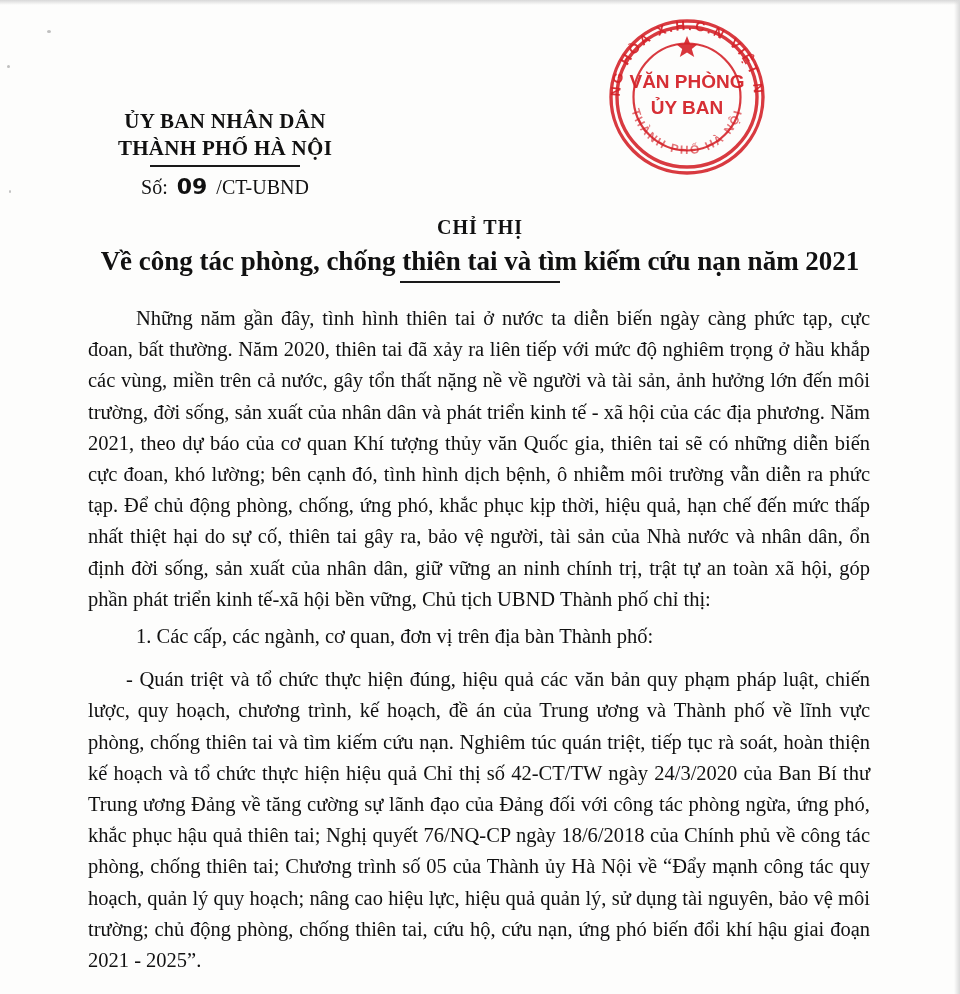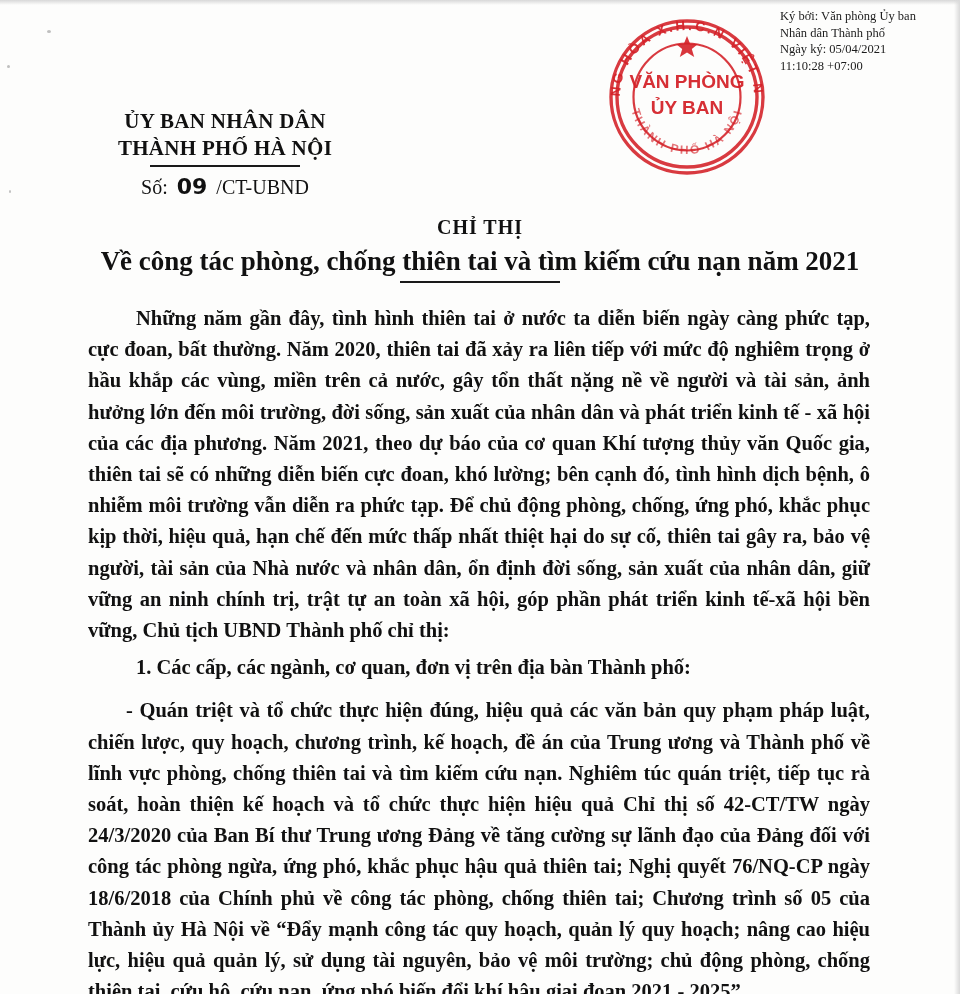--- a/index.html
+++ b/index.html
@@ -171,41 +171,34 @@
     width: 790px;
   }
   .para {
     font-size: 20.5px;
     line-height: 31.2px;
     text-align: justify;
     text-justify: inter-word;
     margin: 0 8px 8px 0;
     text-indent: 48px;
     hyphens: none;
-    font-weight: bold;
   }
   .para.tight { margin-bottom: 6px; }
   .para.sec { text-indent: 48px; margin-bottom: 12px; }
   .para.bullet { text-indent: 38px; }
 </style>
 </head>
 <body>
 
 <div id="page">
 
   <div class="speck" style="left:47px;top:30px;width:4px;height:3px;"></div>
   <div class="speck" style="left:7px;top:65px;width:3px;height:3px;"></div>
   <div class="speck" style="left:9px;top:190px;width:2px;height:3px;"></div>
 
-  <div class="sig-block">
-    <div>Ký bởi: Văn phòng Ủy ban</div>
-    <div>Nhân dân Thành phố</div>
-    <div>Ngày ký: 05/04/2021</div>
-    <div>11:10:28 +07:00</div>
-  </div>
 
   <div class="stamp">
     <svg width="178" height="178" viewBox="0 0 178 178" xmlns="http://www.w3.org/2000/svg">
       <defs>
         <path id="arcTop" d="M 22,89 A 67,67 0 0 1 156,89"></path>
         <path id="arcBot" d="M 32,89 A 57,57 0 0 0 146,89"></path>
       </defs>
       <g fill="none" stroke="#d42027" stroke-width="3.4" opacity="0.88">
         <circle cx="89" cy="89" r="76"></circle>
         <circle cx="89" cy="89" r="70"></circle>

